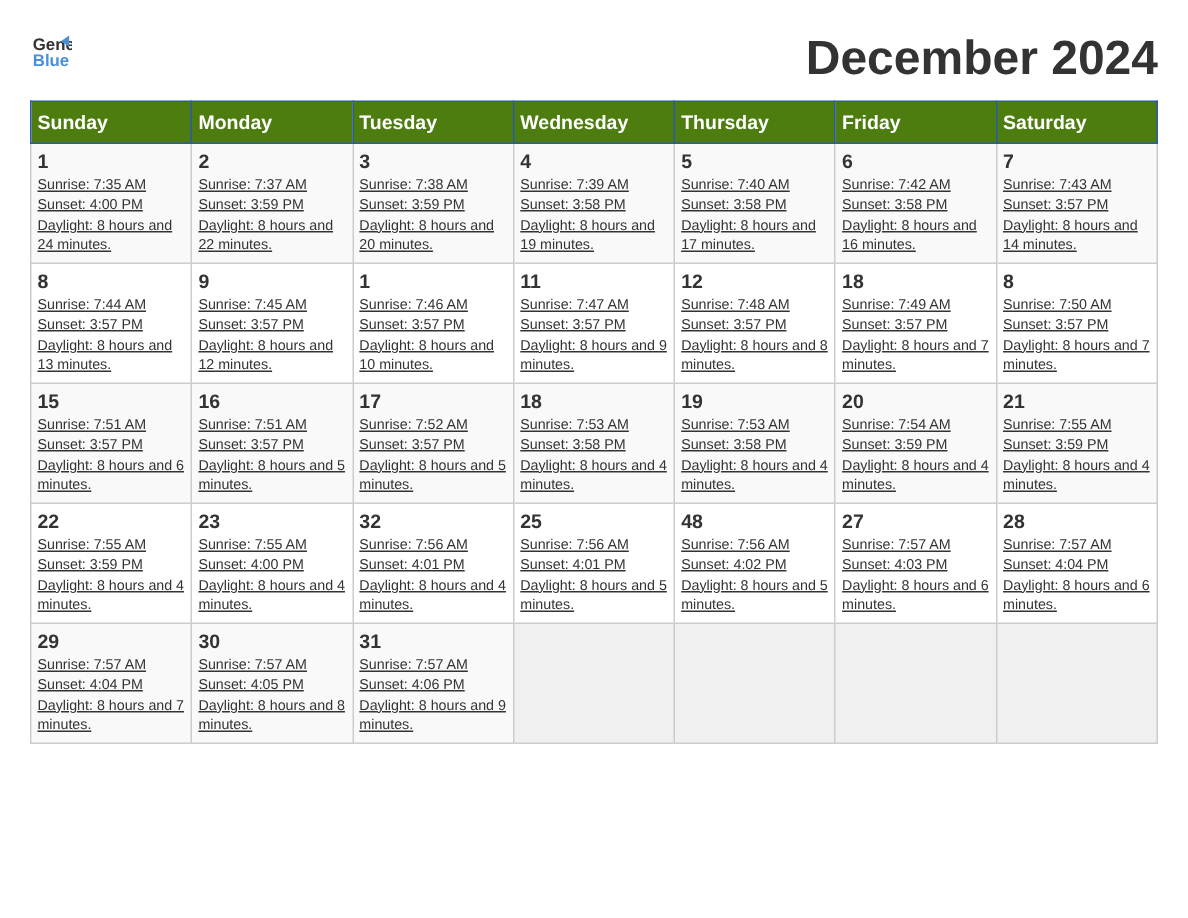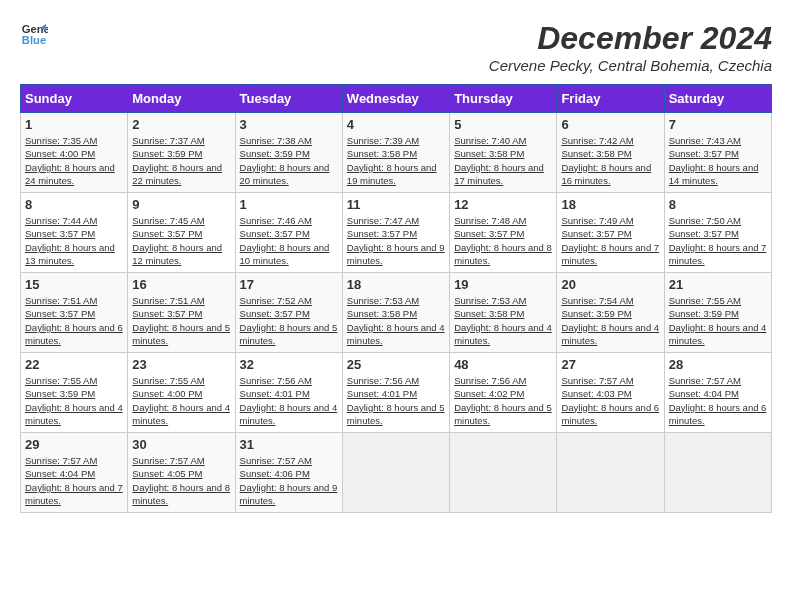--- a/index.html
+++ b/index.html
@@ -19,39 +19,37 @@
     .logo {
       display: flex;
       align-items: center;
       gap: 4px;
     }
     .logo-icon {
       width: 28px;
       height: 28px;
     }
     .title-area {
-      text-align: right;
-      font-style: italic;
     }
     .month-title {
       font-size: 32px;
       font-weight: bold;
       color: #333;
     }
     .location-title {
       font-size: 15px;
       color: #333;
     }
     table {
       width: 100%;
       border-collapse: collapse;
       font-size: 11px;
     }
     thead th {
-      background: #6d28d9;
+      background: #4d7c0f;
       color: #fff;
       padding: 6px 4px;
       text-align: left;
       font-size: 13px;
       font-weight: bold;
       border: 1px solid #2a5aaf;
     }
     tbody td {
       border: 1px solid #ccc;
       vertical-align: top;
@@ -88,21 +86,20 @@
 <div class="header-area">
   <div class="logo">
     <svg class="logo-icon" viewBox="0 0 30 30">
       <text x="2" y="14" font-size="12" font-weight="bold" fill="#333">General</text>
       <text x="2" y="26" font-size="12" font-weight="bold" fill="#4a90d9">Blue</text>
       <polygon points="22,8 28,4 28,12" fill="#4a90d9"></polygon>
     </svg>
   </div>
   <div class="title-area">
     <div class="month-title">December 2024</div>
-    <div class="location-title">Cervene Pecky, Central Bohemia, Czechia</div>
   </div>
 </div>
 
 <table>
   <thead>
     <tr>
     <th>Sunday</th>
         <th>Monday</th>
         <th>Tuesday</th>
         <th>Wednesday</th>

